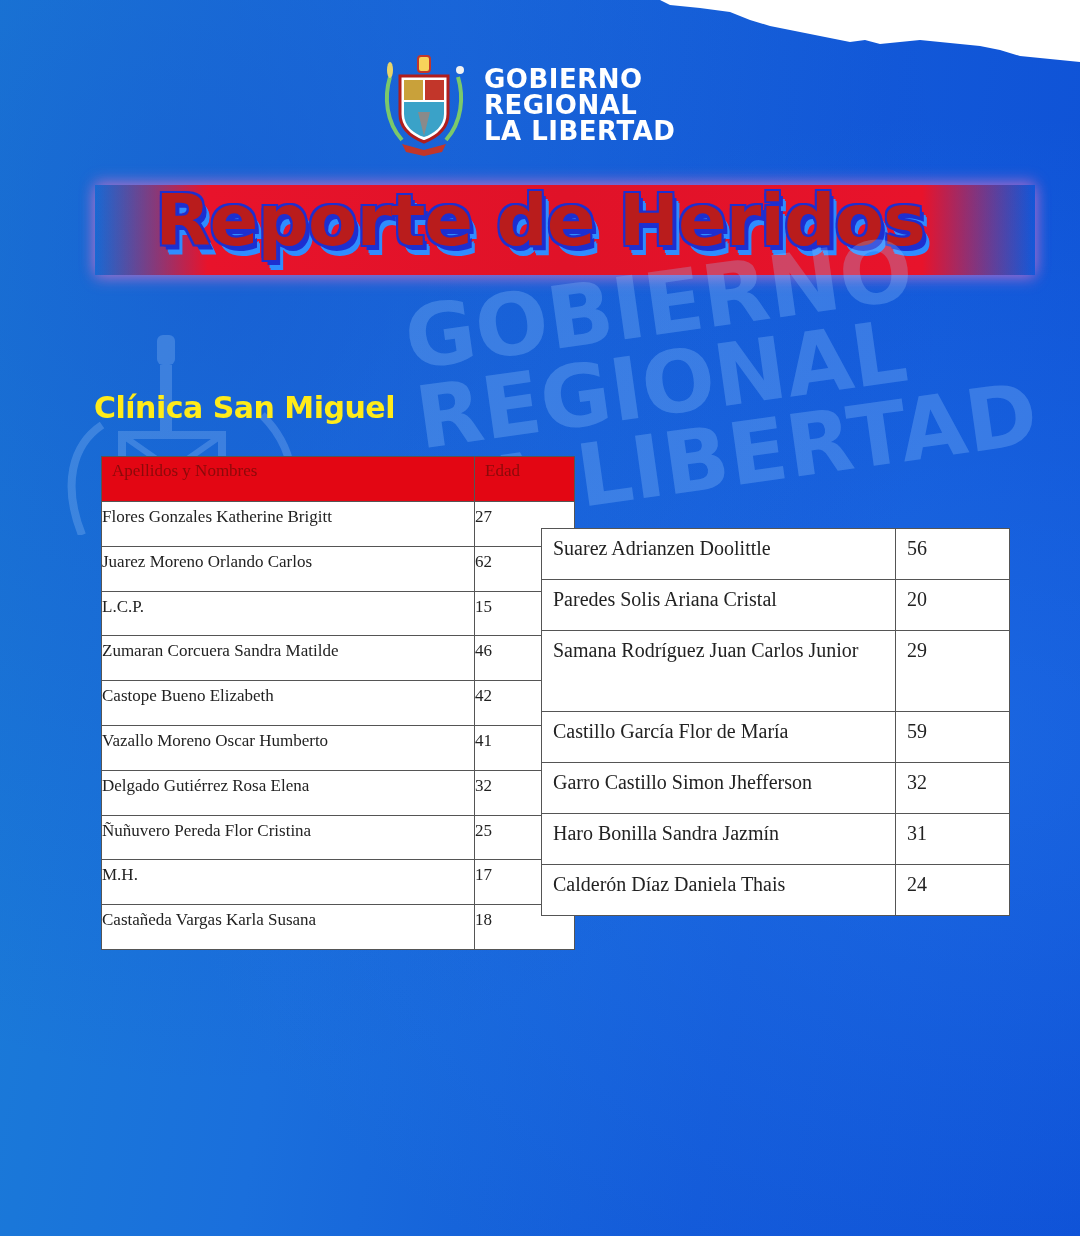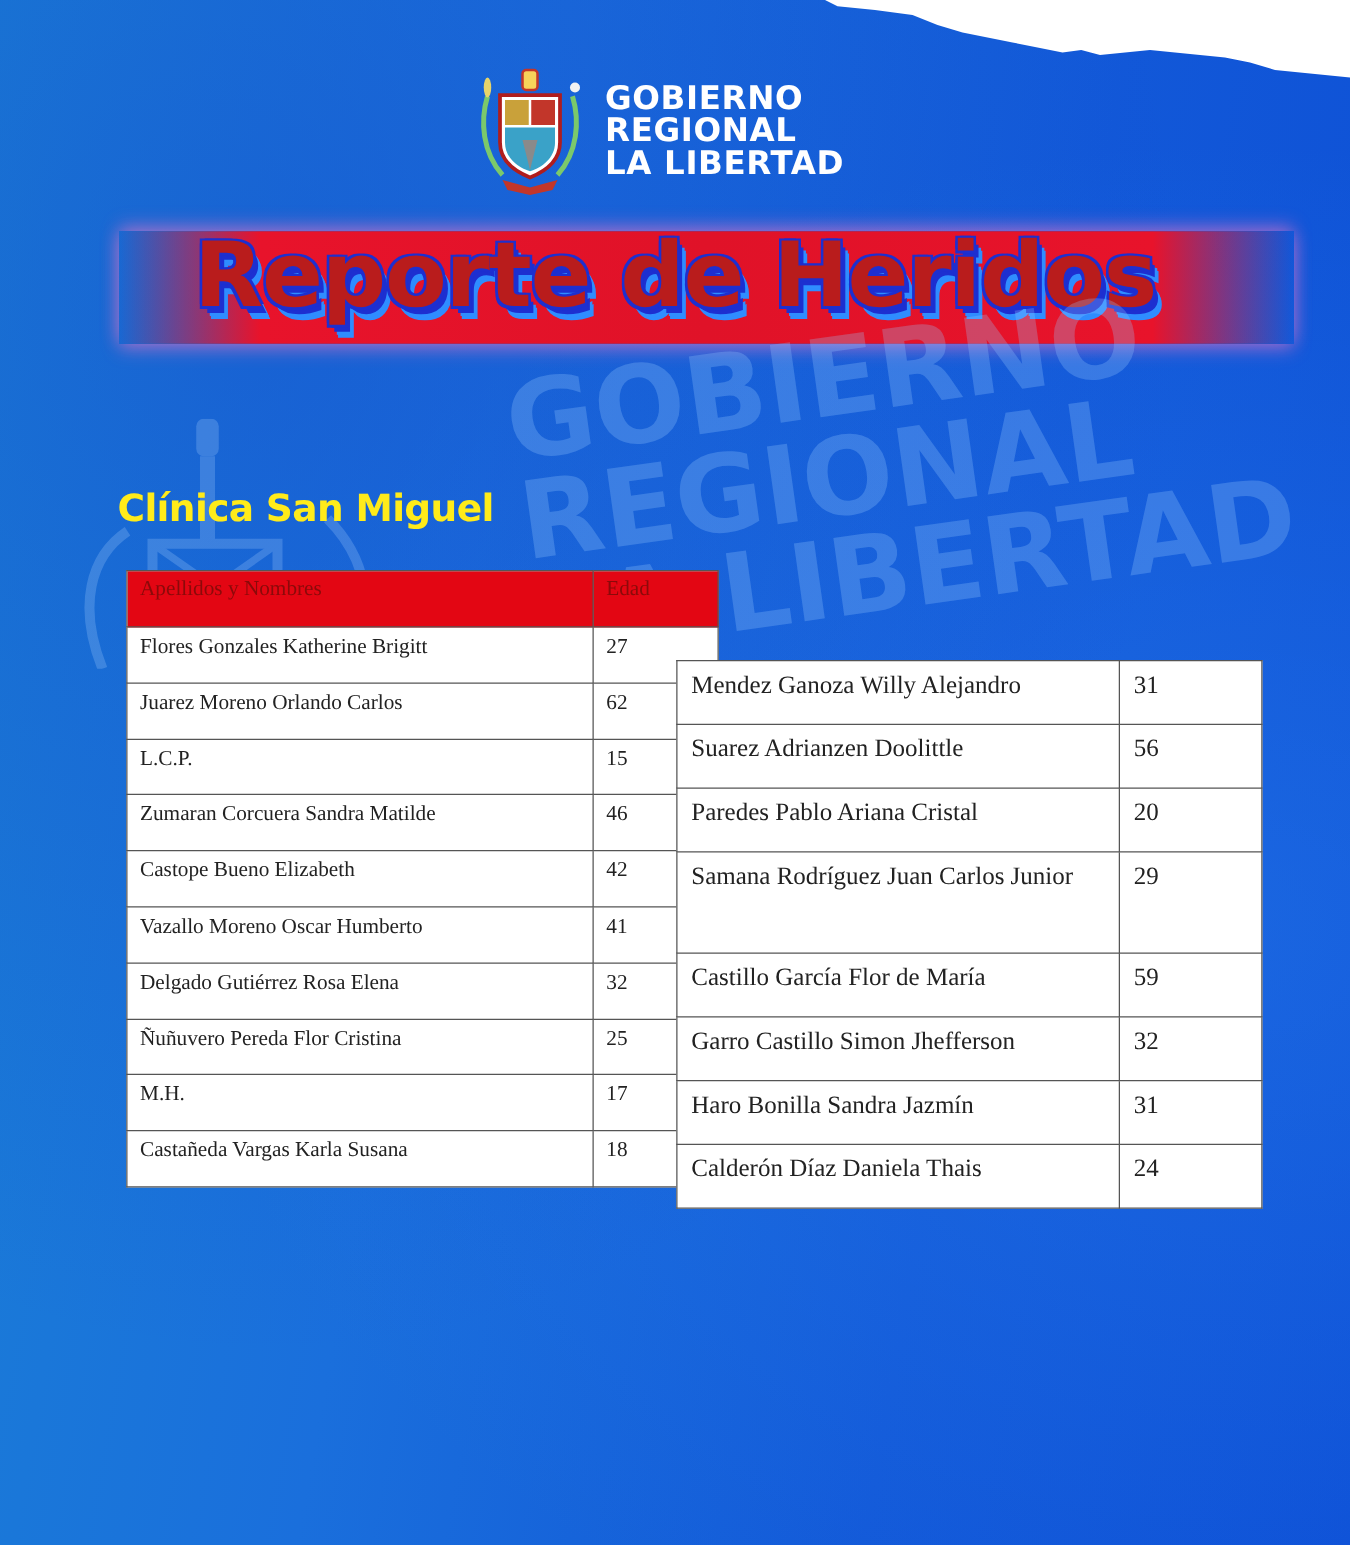--- a/index.html
+++ b/index.html
@@ -58,21 +58,21 @@
       font-family: "DejaVu Sans", sans-serif; font-weight: bold; font-size: 30px;
       color: #ffeb1a; letter-spacing: -0.5px;
     }
     table {
       position: absolute; border-collapse: collapse; background: #ffffff;
       font-family: "Liberation Serif", "DejaVu Serif", serif; color: #222;
     }
     td, th { border: 1px solid #555; vertical-align: top; text-align: left; font-weight: normal; }
     .t1 { left: 101px; top: 456px; width: 474px; font-size: 17px; }
     .t1 th { background: #e30613; color: #8b0a0a; height: 45px; padding: 4px 10px; }
-    .t1 td { height: 44.8px; padding: 5px 10px; margin-left: 36px; }
+    .t1 td { height: 44.8px; padding: 5px 0; margin-left: 36px; }
     .t1 .c-age { width: 100px; }
     .t2 { left: 541px; top: 528px; width: 469px; font-size: 20px; }
     .t2 td { height: 51px; padding: 4px 11px; line-height: 30px; }
     .t2 .c-age { width: 114px; }
     .t2 tr.tall td { height: 81px; }
   </style>
 </head>
 <body>
 
 <div class="bg-noise"></div>
@@ -168,29 +168,25 @@
     <tr>
         <td>Castañeda Vargas Karla Susana</td>
         <td class="c-age">18</td>
       </tr>
   </tbody>
 </table>
 
 <table class="t2">
   <tbody>
     <tr>
-        <td>Mendez Ganoza Willy Alejandro</td>
-        <td class="c-age">31</td>
-      </tr>
-    <tr>
         <td>Suarez Adrianzen Doolittle</td>
         <td class="c-age">56</td>
       </tr>
     <tr>
-        <td>Paredes Pablo Ariana Cristal</td>
+        <td>Paredes Solis Ariana Cristal</td>
         <td class="c-age">20</td>
       </tr>
     <tr class="tall">
         <td>Samana Rodríguez Juan Carlos Junior</td>
         <td class="c-age">29</td>
       </tr>
     <tr>
         <td>Castillo García Flor de María</td>
         <td class="c-age">59</td>
       </tr>

